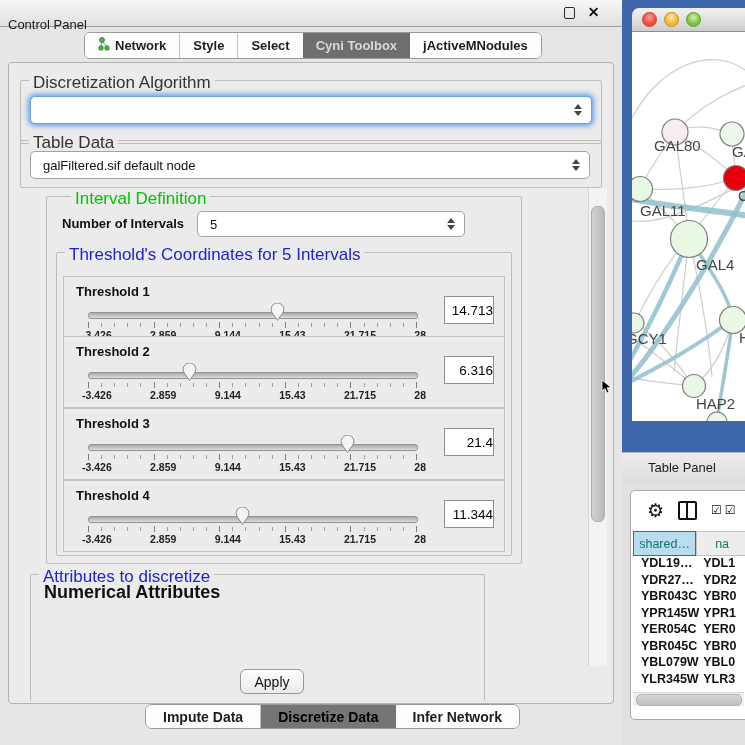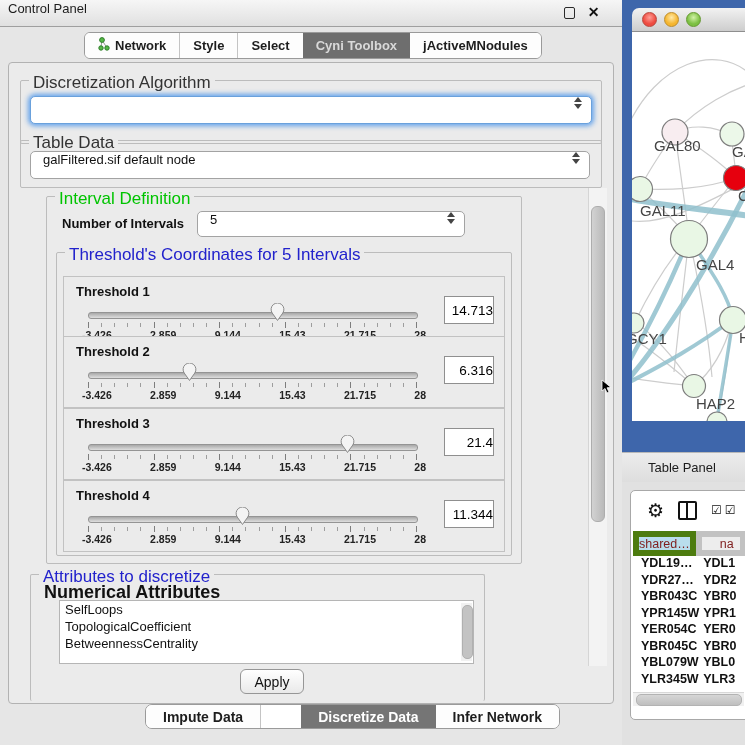--- a/index.html
+++ b/index.html
@@ -4,44 +4,44 @@
 <style>
   html,body{margin:0;padding:0;}
   body{width:745px;height:745px;position:relative;overflow:hidden;
        font-family:"Liberation Sans",sans-serif;background:#e4e4e4;
        -webkit-font-smoothing:antialiased;}
   .abs{position:absolute;}
   
   #control-panel{left:0;top:0;width:622px;height:745px;background:#e6e6e6;}
   #cp-titlebar{left:0;top:0;width:622px;height:26px;
     background:linear-gradient(#f6f6f6,#e0e0e0);border-bottom:1px solid #9f9f9f;}
-  #cp-title{left:8px;top:1px;font-size:13px;color:#1c1c1c;}
+  #cp-title{left:8px;top:17px;font-size:13px;color:#1c1c1c;}
   .tb-btn{top:5px;width:15px;height:15px;text-align:center;line-height:15px;cursor:default;}
   #float-btn{left:562px;}
   #float-btn .sq{margin:2px auto;width:9px;height:10px;border:1.6px solid #2a2a2a;border-radius:2px;}
   #close-btn{left:586px;font-size:14px;font-weight:bold;color:#111;}
   
   #top-tabs{left:84px;top:32px;height:25px;display:flex;border:1px solid #9a9a9a;
     border-radius:6px;overflow:hidden;background:#fff;}
   .ttab{display:flex;align-items:center;gap:5px;padding:0 13px;font-size:13px;font-weight:bold;
     color:#1d1d1d;background:#fdfdfd;border-right:1px solid #c4c4c4;white-space:nowrap;}
   .ttab:last-child{border-right:none;}
   .ttab.sel{background:#6e6e6e;color:#d9d9d9;border-right:none;}
   .ttab.before-sel{border-right:none;}
   
   #outer-panel{left:8px;top:62px;width:604px;height:640px;background:#ebebeb;
     border:1px solid #b2b2b2;border-radius:4px;}
   .group{position:absolute;border:1px solid #bcbcbc;border-radius:2px;}
   .legend{position:absolute;top:-8px;left:8px;background:#ebebeb;padding:0 4px;
     font-size:17px;color:#333;white-space:nowrap;}
-  .legend.green{color:#00c400;}
+  .legend.green{color:#00c400;margin-left:16px;}
   .legend.blue{color:#2222cc;}
   
   .combo{position:absolute;background:#fff;border:1px solid #a3a3a3;border-radius:5px;
-    display:flex;font-size:13px;color:#111;}
+    display:flex;align-items:center;font-size:13px;color:#111;}
   .combo .val{flex:1;padding:0 12px;overflow:hidden;white-space:nowrap;}
   .stepper{width:18px;display:flex;flex-direction:column;align-items:center;gap:2px;margin-right:4px;}
   .tri-up{width:0;height:0;border-left:4px solid transparent;border-right:4px solid transparent;
     border-bottom:5px solid #444;}
   .tri-dn{width:0;height:0;border-left:4px solid transparent;border-right:4px solid transparent;
     border-top:5px solid #444;}
   .focusring{box-shadow:0 0 5px 2px rgba(92,158,235,.95);border-color:#6aa1dc;}
   
   #algo-popup{left:13px;top:82px;width:573px;height:56px;background:#fff;
     border:1px solid #9e9e9e;border-radius:0 0 7px 7px;
@@ -81,21 +81,21 @@
   
   #apply-btn{left:240px;top:669px;width:62px;height:23px;border:1px solid #969696;border-radius:6px;
     background:linear-gradient(#ffffff,#e9e9e9);font-size:14px;color:#111;
     display:flex;align-items:center;justify-content:center;}
   
   #bottom-tabs{left:145px;top:704px;height:23px;display:flex;border:1px solid #9a9a9a;
     border-radius:7px;overflow:hidden;background:#fff;}
   .btab{display:flex;align-items:center;padding:0 17px;font-size:14px;font-weight:bold;
     color:#1d1d1d;background:#fdfdfd;border-right:1px solid #c4c4c4;white-space:nowrap;}
   .btab:last-child{border-right:none;}
-  .btab.sel{background:#757575;color:#ffffff;border-right:none;margin-left:40px;}
+  .btab.sel{background:#757575;color:#000000;border-right:none;}
   
   #cursor{left:601px;top:379px;z-index:40;}
   
   #net-region{left:622px;top:0;width:123px;height:452px;background:#3e66ab;}
   #net-titlebar{left:10px;top:8px;width:113px;height:24px;border-radius:7px 0 0 0;
     background:linear-gradient(#f2f2f2,#cdcdcd);border-bottom:1px solid #8e8e8e;
     display:flex;align-items:center;gap:7px;padding-left:10px;box-sizing:border-box;}
   .light{width:13px;height:13px;border-radius:50%;}
   #light-red{background:radial-gradient(circle at 50% 35%,#ff9d96,#ee4b40 60%);border:1px solid #b8453c;}
   #light-yellow{background:radial-gradient(circle at 50% 35%,#ffe9a8,#f5b52e 60%);border:1px solid #bd8d2a;}
@@ -109,22 +109,22 @@
   #tp-content{left:8px;top:8px;width:115px;height:228px;background:#fff;
     border:1px solid #a8a8a8;border-radius:5px 0 0 5px;overflow:hidden;}
   #tp-toolbar{left:0;top:0;width:115px;height:38px;display:flex;align-items:center;gap:14px;
     padding-left:16px;box-sizing:border-box;}
   #gear{font-size:19px;color:#111;line-height:1;}
   #splitcol{width:15px;height:15px;border:2px solid #111;border-radius:2px;position:relative;}
   #splitcol::after{content:"";position:absolute;left:6px;top:0;width:2px;height:15px;background:#111;}
   .chk{font-size:12px;color:#111;letter-spacing:-1px;}
   #tp-table{left:2px;top:40px;width:113px;}
   .hdr-row{display:flex;height:25px;}
-  .hdr-cell{box-sizing:border-box;border:6px solid #4d7c0f;background:#b9ddec;
-    font-size:12.5px;color:#7f1d1d;display:flex;align-items:center;justify-content:center;}
+  .hdr-cell{box-sizing:border-box;border:1px solid #4d7c0f;background:#b9ddec;
+    font-size:12.5px;color:#0f766e;display:flex;align-items:center;justify-content:center;}
   .hdr-cell.c1{width:84px;}
   .hdr-cell.c2{width:60px;background:#ededed;border-color:#c2c2c2;justify-content:flex-start;
     padding-left:18px;}
   #tp-rows{height:133px;overflow:hidden;}
   .trow{display:flex;height:16.5px;font-size:12.5px;color:#111;font-weight:bold;}
   .tcell1{width:84px;padding-left:8px;box-sizing:border-box;white-space:nowrap;}
   .tcell2{width:60px;padding-left:4px;box-sizing:border-box;white-space:nowrap;overflow:hidden;}
   #tp-hscroll{position:absolute;left:2px;top:201px;width:111px;height:13px;background:#f0f0f0;
     border-top:1px solid #d8d8d8;}
   #tp-hscroll .thumb{position:absolute;left:3px;top:1px;width:104px;height:10px;border-radius:5px;
@@ -303,28 +303,20 @@
           <span>28</span>
       </div>
     </div>
     <div class="val-box">11.344</div>
   </div>
 
   <div class="abs group" style="left:30px;top:574px;width:453px;height:126px;border-bottom:none;">
     <span class="legend blue">Attributes to discretize</span>
   </div>
   <div class="abs" style="left:44px;top:582px;font-size:18px;font-weight:bold;color:#111;">Numerical Attributes</div>
-  <div id="attr-list">
-    <div class="attr-item">SelfLoops</div>
-    <div class="attr-item">TopologicalCoefficient</div>
-    <div class="attr-item">BetweennessCentrality</div>
-    <div id="attr-vscroll">
-      <div class="thumb"></div>
-    </div>
-  </div>
 
   <div class="abs" id="apply-btn">
     <span>Apply</span>
   </div>
 
   <div class="abs" id="bottom-tabs">
     <div class="btab">
       <span>Impute Data</span>
     </div>
     <div class="btab sel">

